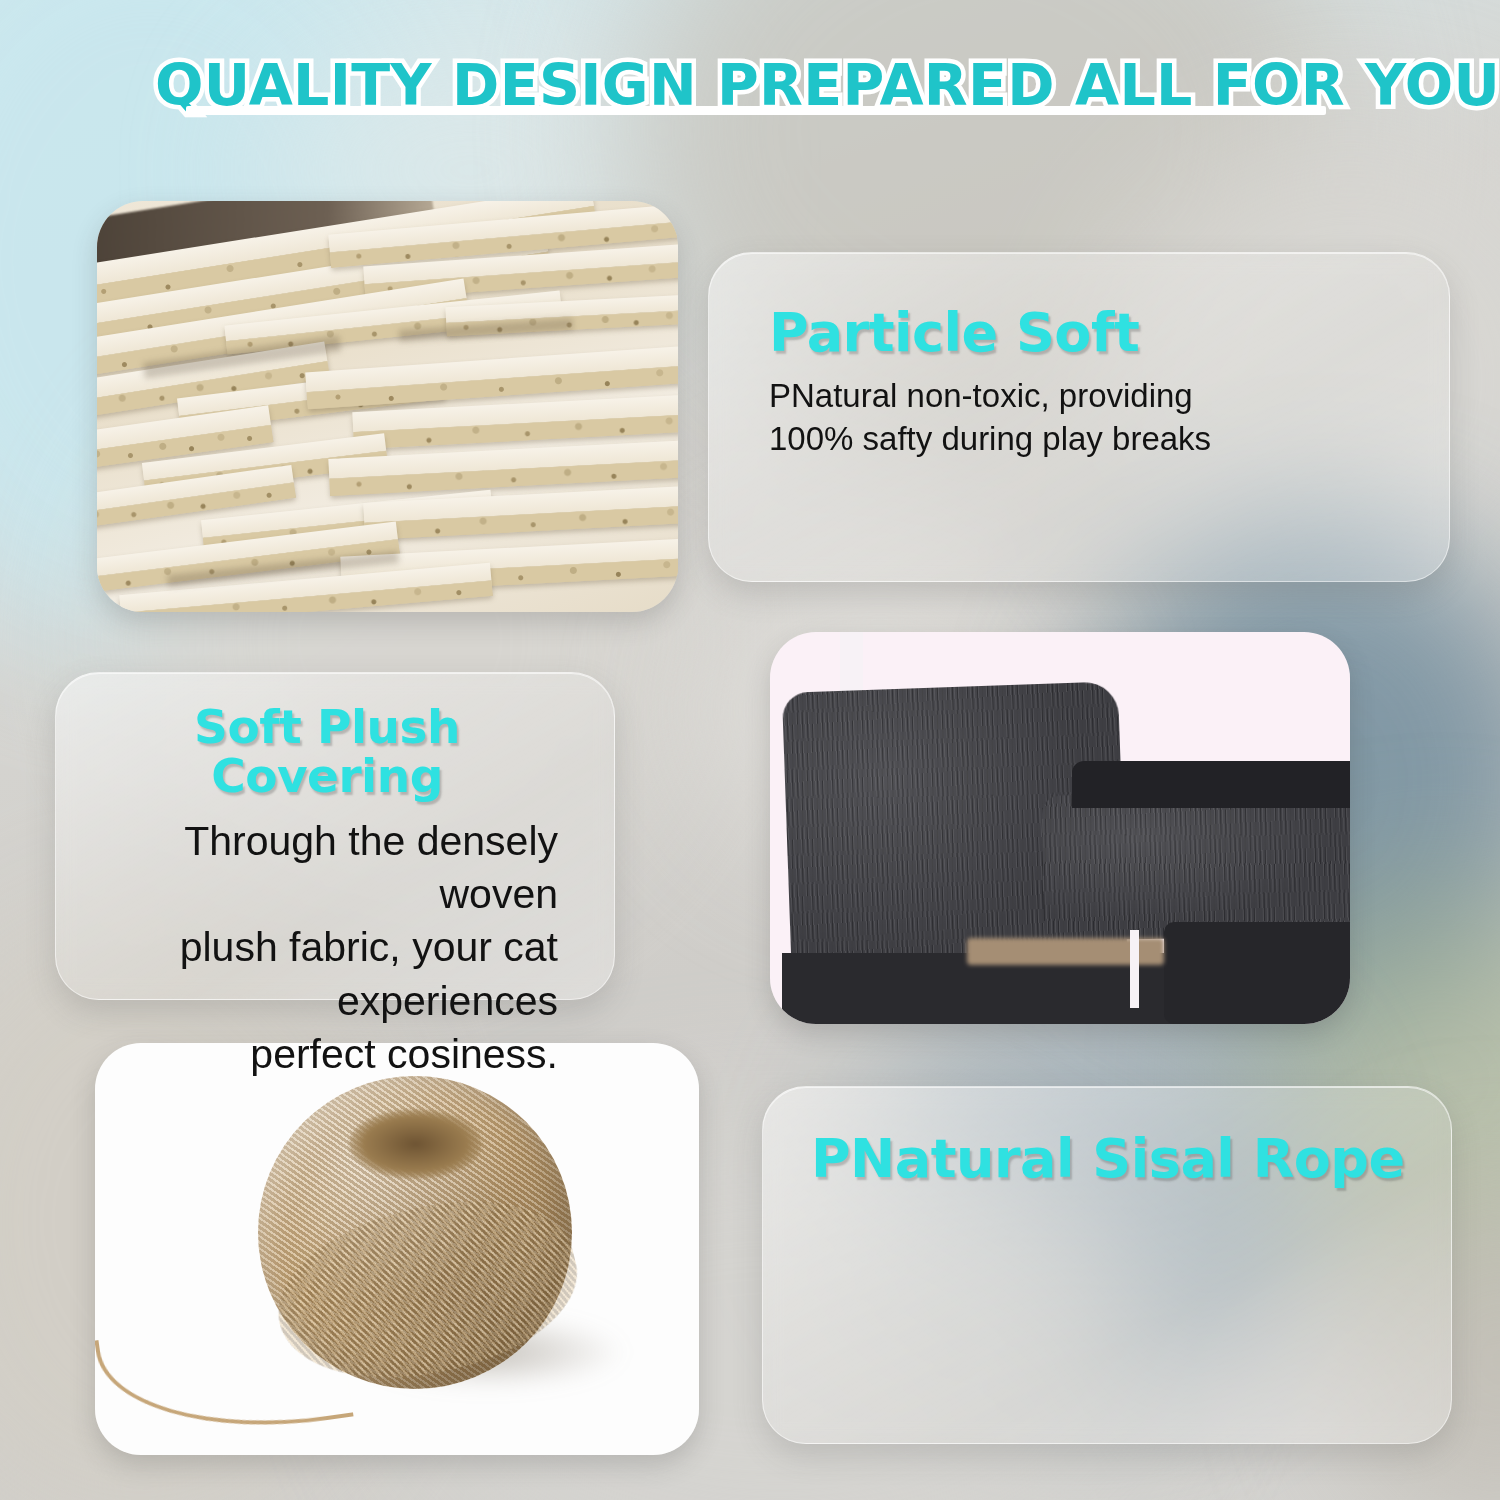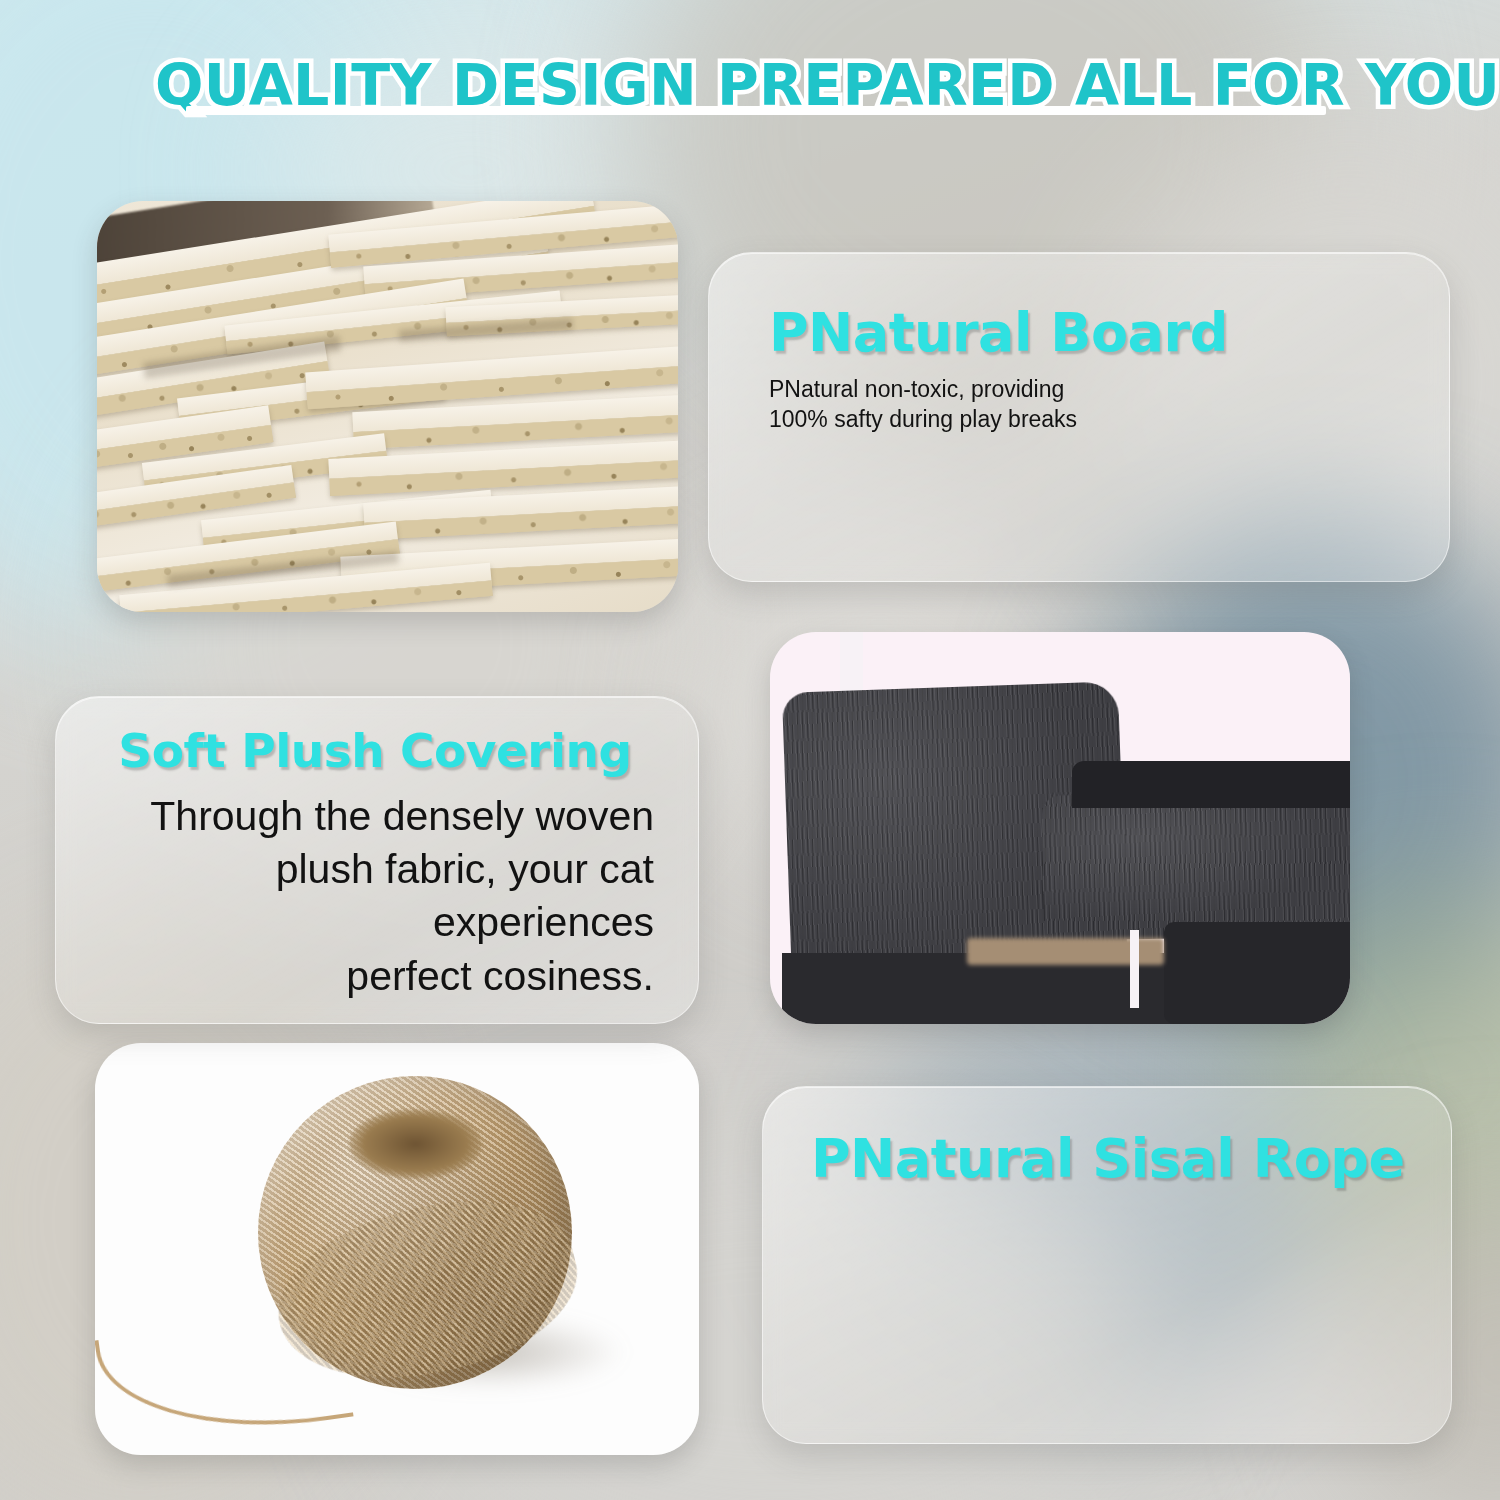--- a/index.html
+++ b/index.html
@@ -194,40 +194,40 @@
                   rgba(255,255,255,.14) 62%,
                   rgba(255,255,255,.30) 100%);
     border: 1px solid rgba(255,255,255,.52);
     backdrop-filter: blur(9px);
     -webkit-backdrop-filter: blur(9px);
     box-shadow: 0 12px 30px rgba(90,90,90,.20),
                 inset 0 1px 0 rgba(255,255,255,.6);
     box-sizing: border-box;
   }
   #card-particle-board { left: 708px;  top: 252px;  width: 742px; height: 330px; padding: 52px 58px 0 60px; }
-  #card-plush          { left: 55px;   top: 672px;  width: 644px; height: 328px; padding: 30px 44px 0 40px; margin-top: 24px; }
+  #card-plush          { left: 55px;   top: 672px;  width: 560px; height: 328px; padding: 30px 56px 0 40px; }
   #card-sisal          { left: 762px;  top: 1086px; width: 690px; height: 358px; padding: 44px 40px 0 48px; }
 
   .card-title {
     margin: 0 0 14px 0;
     font-family: "DejaVu Sans", sans-serif;
     font-weight: bold;
     color: #2fe1e1;
     line-height: 1.04;
     text-shadow: 2px 3px 2px rgba(80,80,80,.30);
     letter-spacing: -0.5px;
   }
   #card-particle-board .card-title { font-size: 54px; }
   #card-plush .card-title          { font-size: 47px; text-align: center; }
   #card-sisal .card-title          { font-size: 54px; }
 
   .card-body {
     margin: 0;
     font-family: "Liberation Sans", sans-serif;
-    font-size: 23px;
+    font-size: 33px;
     line-height: 1.30;
     color: #121212;
     white-space: pre-line;
   }
   #card-plush .card-body { text-align: right; font-size: 41px; }
   #card-sisal .card-body { font-size: 33px; line-height: 1.33; }
 </style>
 </head>
 <body>
 
@@ -359,21 +359,21 @@
   <div class="photo" id="photo-rope">
     <div class="rope-base"></div>
     <div class="rope-shadow"></div>
     <div class="rope-ball"></div>
     <div class="rope-sweep"></div>
     <div class="rope-core"></div>
     <div class="rope-tail"></div>
   </div>
 
   <div class="card" id="card-particle-board">
-    <h2 class="card-title">PNatural Board</h2>
+    <h2 class="card-title">Particle Soft</h2>
     <p class="card-body">PNatural non-toxic, providing
 100% safty during play breaks</p>
   </div>
 
   <div class="card" id="card-plush">
     <h2 class="card-title">Soft Plush Covering</h2>
     <p class="card-body">Through the densely woven
 plush fabric, your cat experiences
 perfect cosiness.</p>
   </div>

